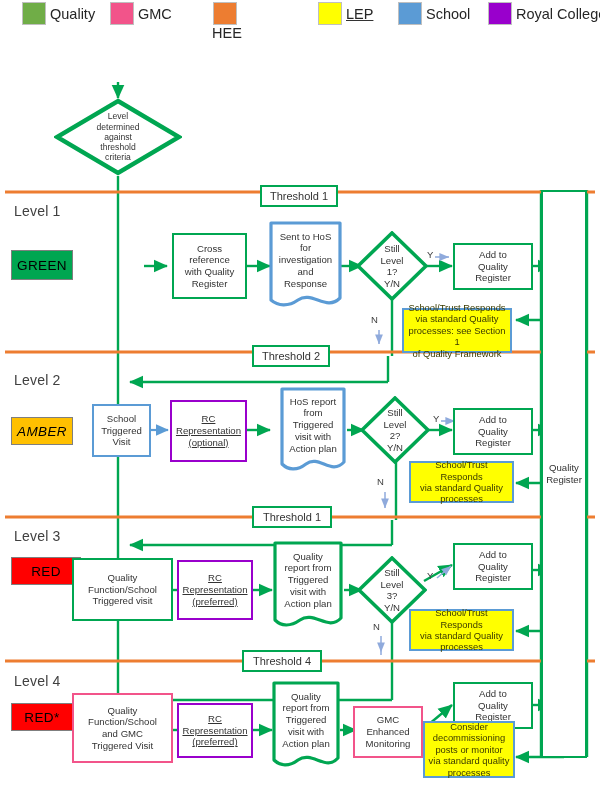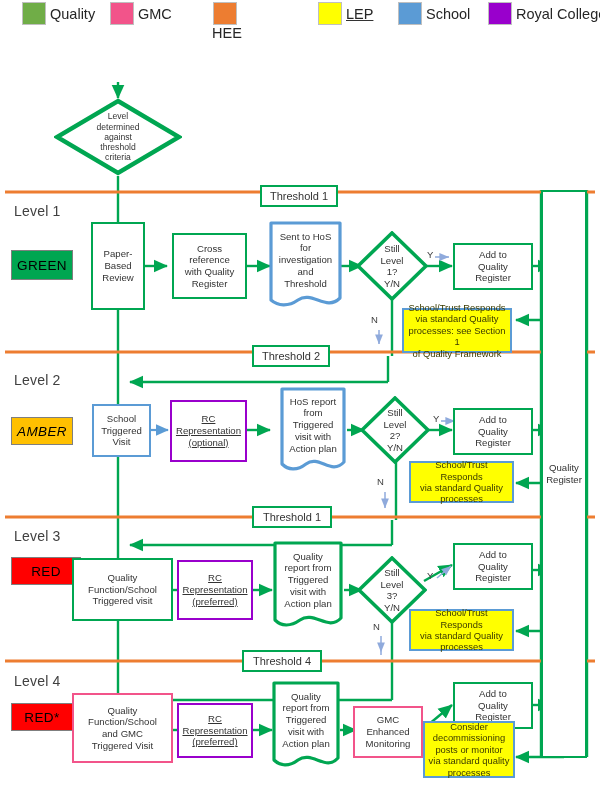--- a/index.html
+++ b/index.html
@@ -185,37 +185,34 @@
   </div>
 
   <div class="thresh" style="left:260px;top:185px;width:78px;height:22px;">Threshold 1</div>
   <div class="thresh" style="left:252px;top:345px;width:78px;height:22px;">Threshold 2</div>
   <div class="thresh" style="left:252px;top:506px;width:80px;height:22px;">Threshold  1</div>
   <div class="thresh" style="left:242px;top:650px;width:80px;height:22px;">Threshold  4</div>
 
   <div class="levlabel" style="left:14px;top:203px;">Level 1</div>
   <div class="badge green" style="left:11px;top:250px;width:62px;height:30px;">GREEN</div>
 
-  <div class="node b-green mline" style="left:91px;top:222px;width:54px;height:88px;">Paper-
-Based
-Review</div>
   <div class="node b-green mline" style="left:172px;top:233px;width:75px;height:66px;">Cross
 reference
 with Quality
 Register</div>
 
   <div class="docnode" style="left:268px;top:220px;width:75px;height:92px;">
     <svg width="75" height="92" viewBox="0 0 75 92">
       <path d="M3,3 L72,3 L72,78 C58,92 44,70 30,80 C20,87 10,86 3,80 Z" fill="#ffffff" stroke="#5b9bd5" stroke-width="3.2" stroke-linejoin="round"></path>
     </svg>
     <div class="dtxt">Sent to HoS
 for
 investigation
 and
-Threshold</div>
+Response</div>
   </div>
 
   <div class="diamond-wrap" style="left:356px;top:231px;width:72px;height:70px;">
     <svg width="72" height="70" viewBox="0 0 72 70">
       <polygon points="36,2 70,35 36,68 2,35" fill="#ffffff" stroke="#00a651" stroke-width="3.6"></polygon>
     </svg>
     <div class="dtext">Still
 Level
 1?
 Y/N</div>

